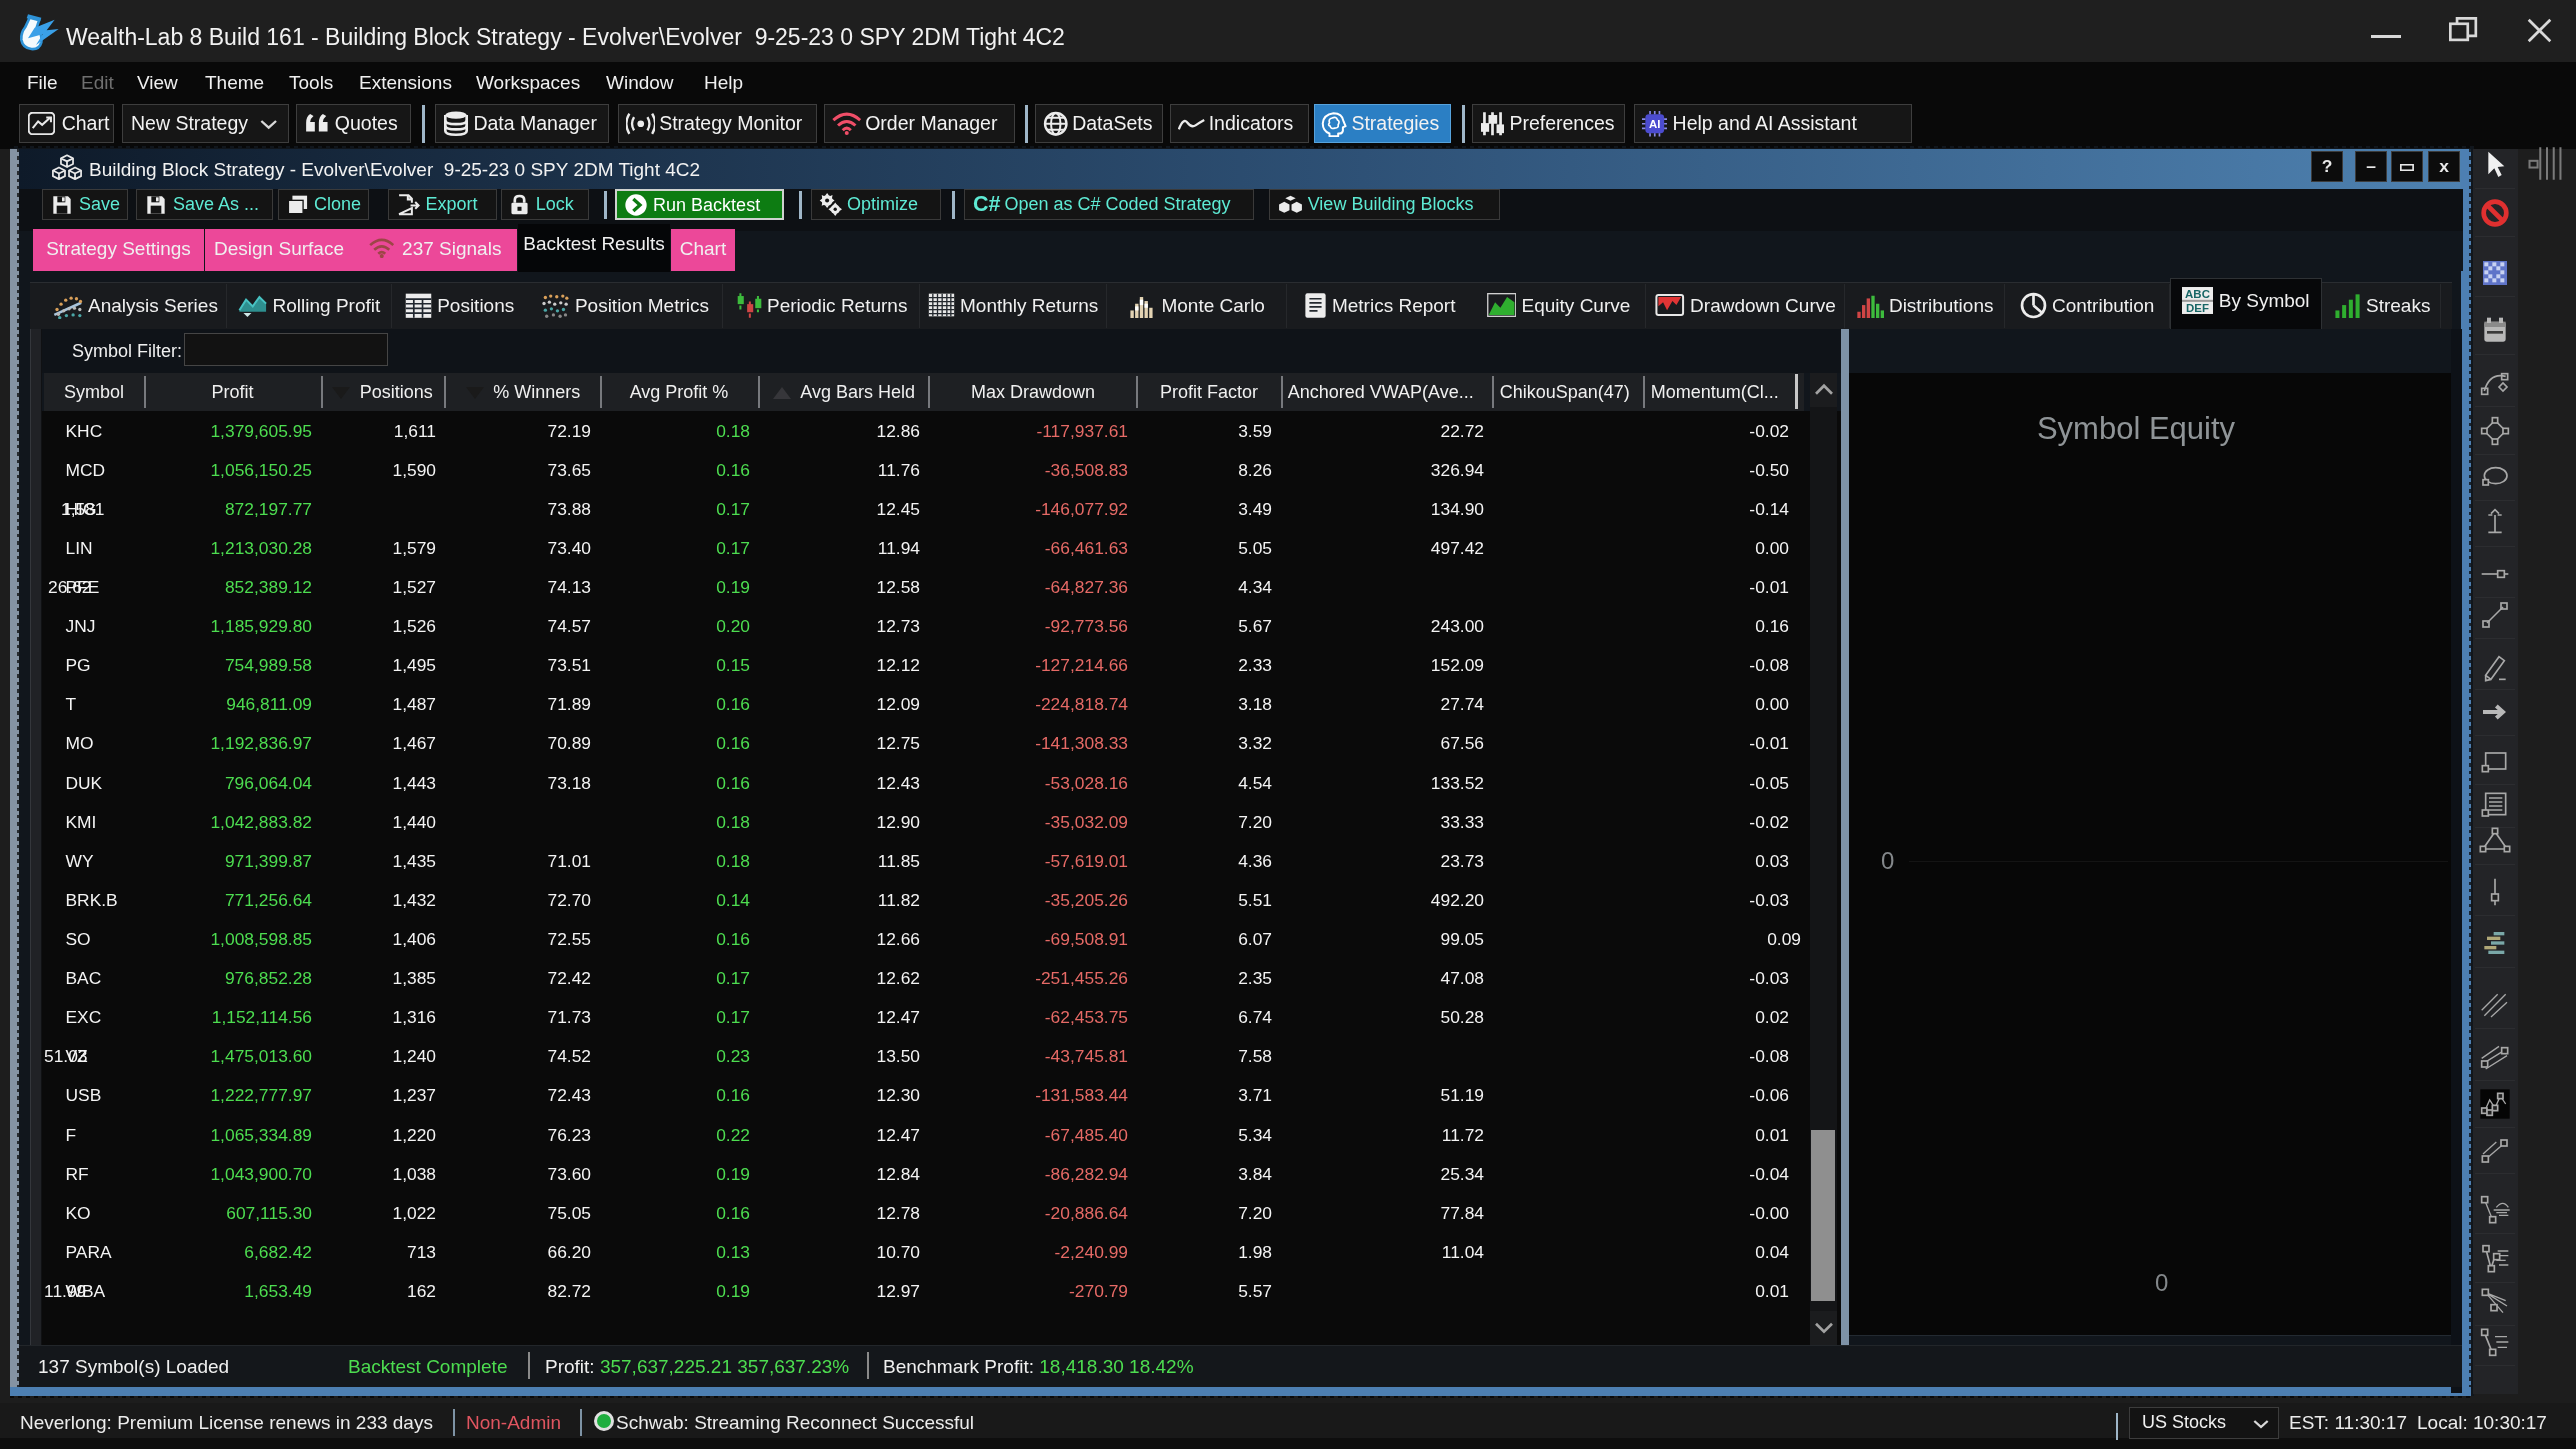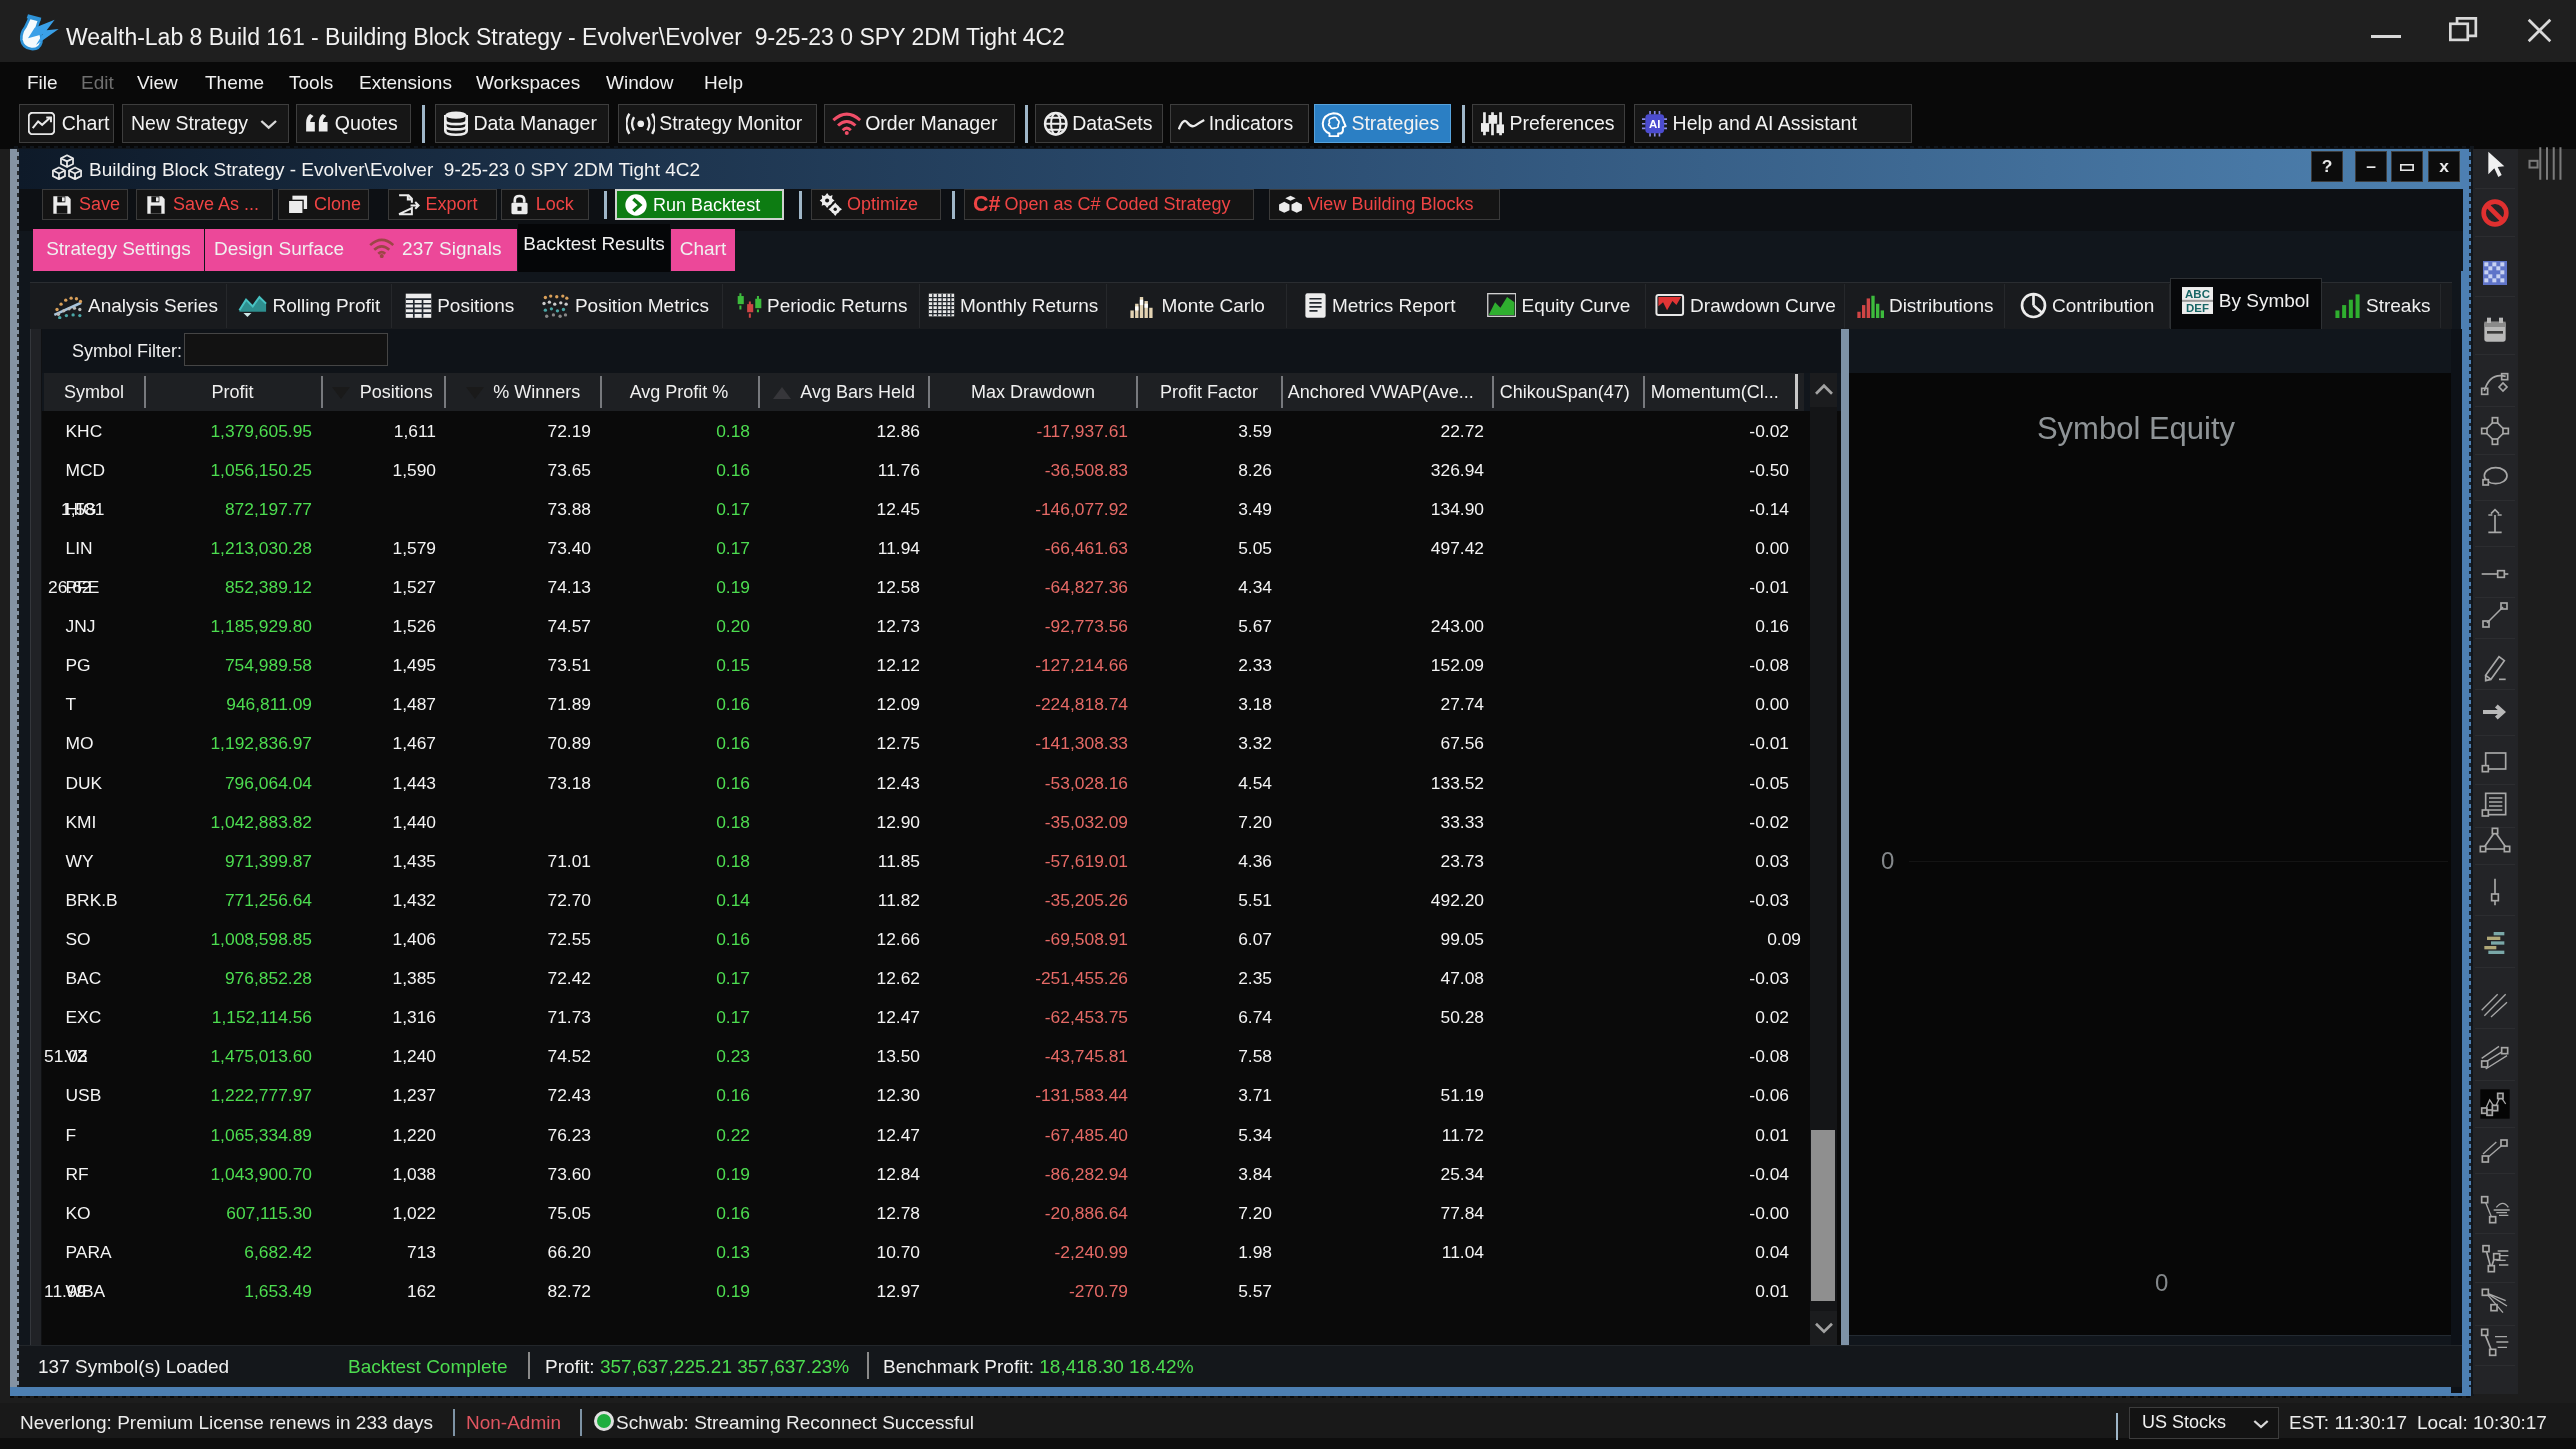--- a/index.html
+++ b/index.html
@@ -16,21 +16,21 @@
 #mdi{left:10px;top:146px;width:2464px;height:1250px;background:#11161c}
 #mdileft{left:10px;top:149px;width:8.7px;height:1238px;background:#8593a3}
 #mdiright{left:2461px;top:149px;width:10px;height:1247px;background:#4d7fb2}
 #mdibottom{left:10px;top:1387px;width:2461px;height:9.4px;background:#4d7fb2}
 .ants-v{width:2px;background-image:repeating-linear-gradient(180deg,rgba(8,8,8,.75) 0 3.4px,transparent 3.4px 7.4px)}
 .ants-h{height:2px;background-image:repeating-linear-gradient(90deg,rgba(5,5,5,.8) 0 4px,transparent 4px 8px)}
 #mdititle{left:19px;top:149px;width:2444px;height:40px;background:linear-gradient(90deg,#0e1a29 0%,#2e5176 55%,#4e81b0 100%)}
 .mwbtn{top:151px;width:32px;height:31px;background:#0c0c0c;border:1.3px solid #3c3c3c;color:#e8e8e8;text-align:center;font-size:17.4px;line-height:28px;font-weight:bold}
 
 #toolbar2{left:19px;top:189px;width:2444px;height:43px;background:#0d1014}
-.t2btn{top:189px;height:31px;background:#141414;border:1.3px solid #3a3a3a;color:#ef4444;font-size:18px;line-height:28px;white-space:pre}
+.t2btn{top:189px;height:31px;background:#141414;border:1.3px solid #3a3a3a;color:#5eead4;font-size:18px;line-height:28px;white-space:pre}
 .t2sep{top:191px;width:2.7px;height:28px;background:#9fb6c8}
 
 #tabrow{left:19px;top:231px;width:2444px;height:40px;background:#11161c}
 .tab{top:229px;height:42px;background:#ec4899;color:#f0f0f0;font-size:19px;line-height:40px;text-align:center}
 .tabsel{top:224px;height:48px;background:#050608}
 
 #subtabrow{left:29.5px;top:282px;width:2422px;height:47px;background:#191b1e;border-top:1.3px solid #2a2d31}
 .stab{top:284px;height:44px;background:#191b1e;color:#f0f0f0;font-size:19px;line-height:43px;border-right:1.3px solid #26282b;white-space:pre}
 .stabsel{top:278px;height:51px;background:#07080a;border:1.3px solid #2e3134;border-bottom:none}
 

